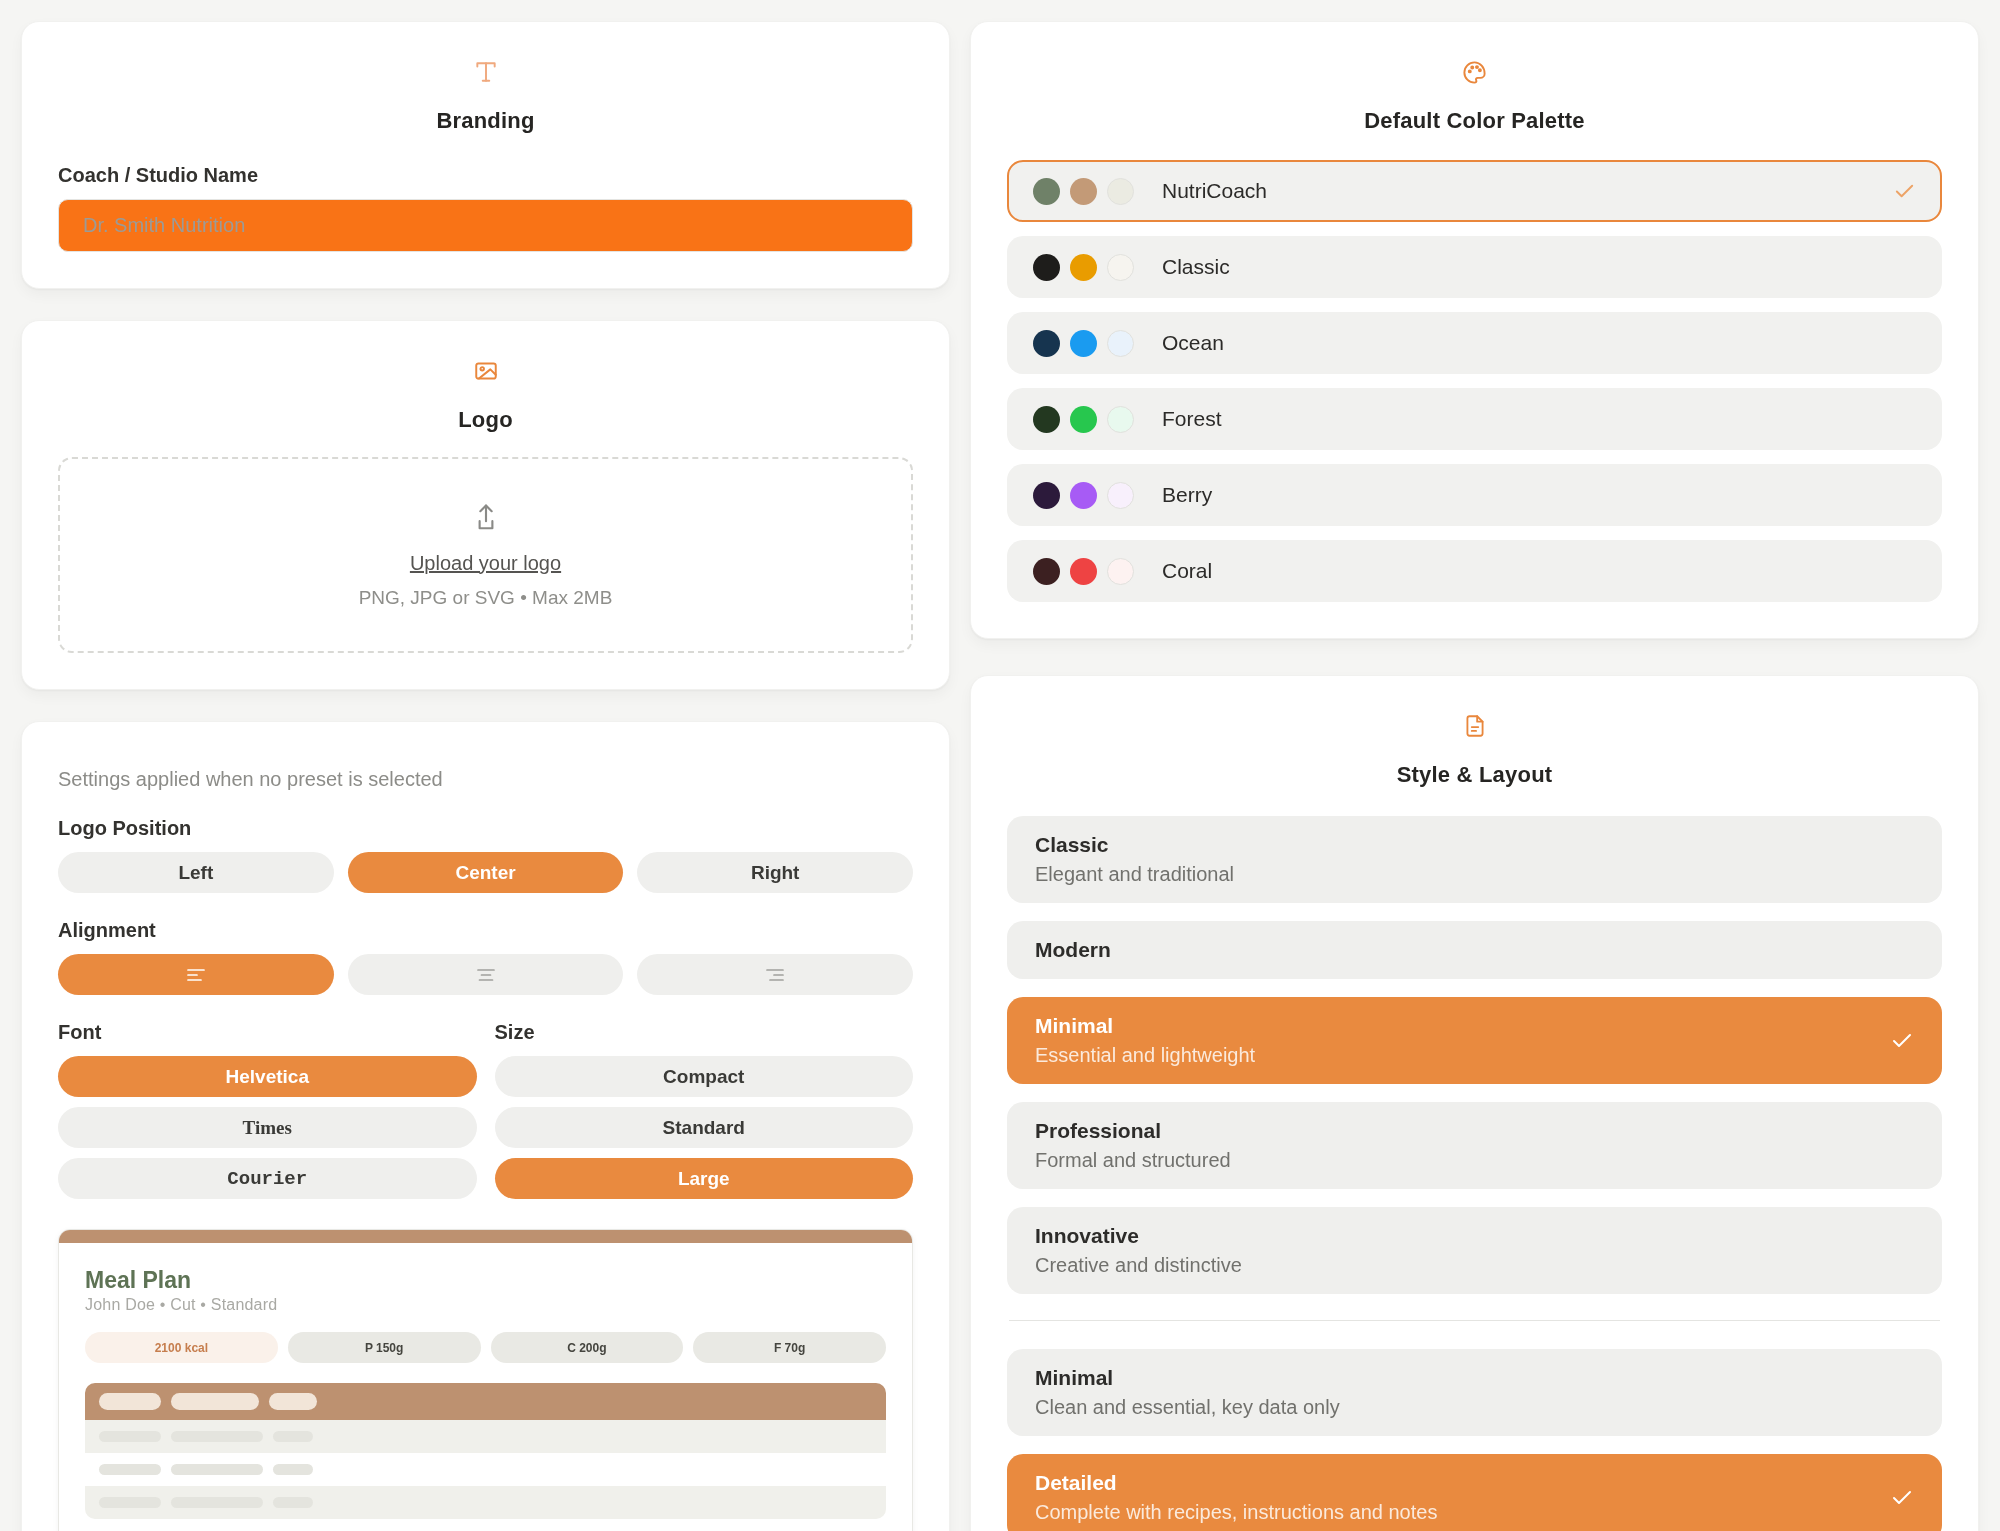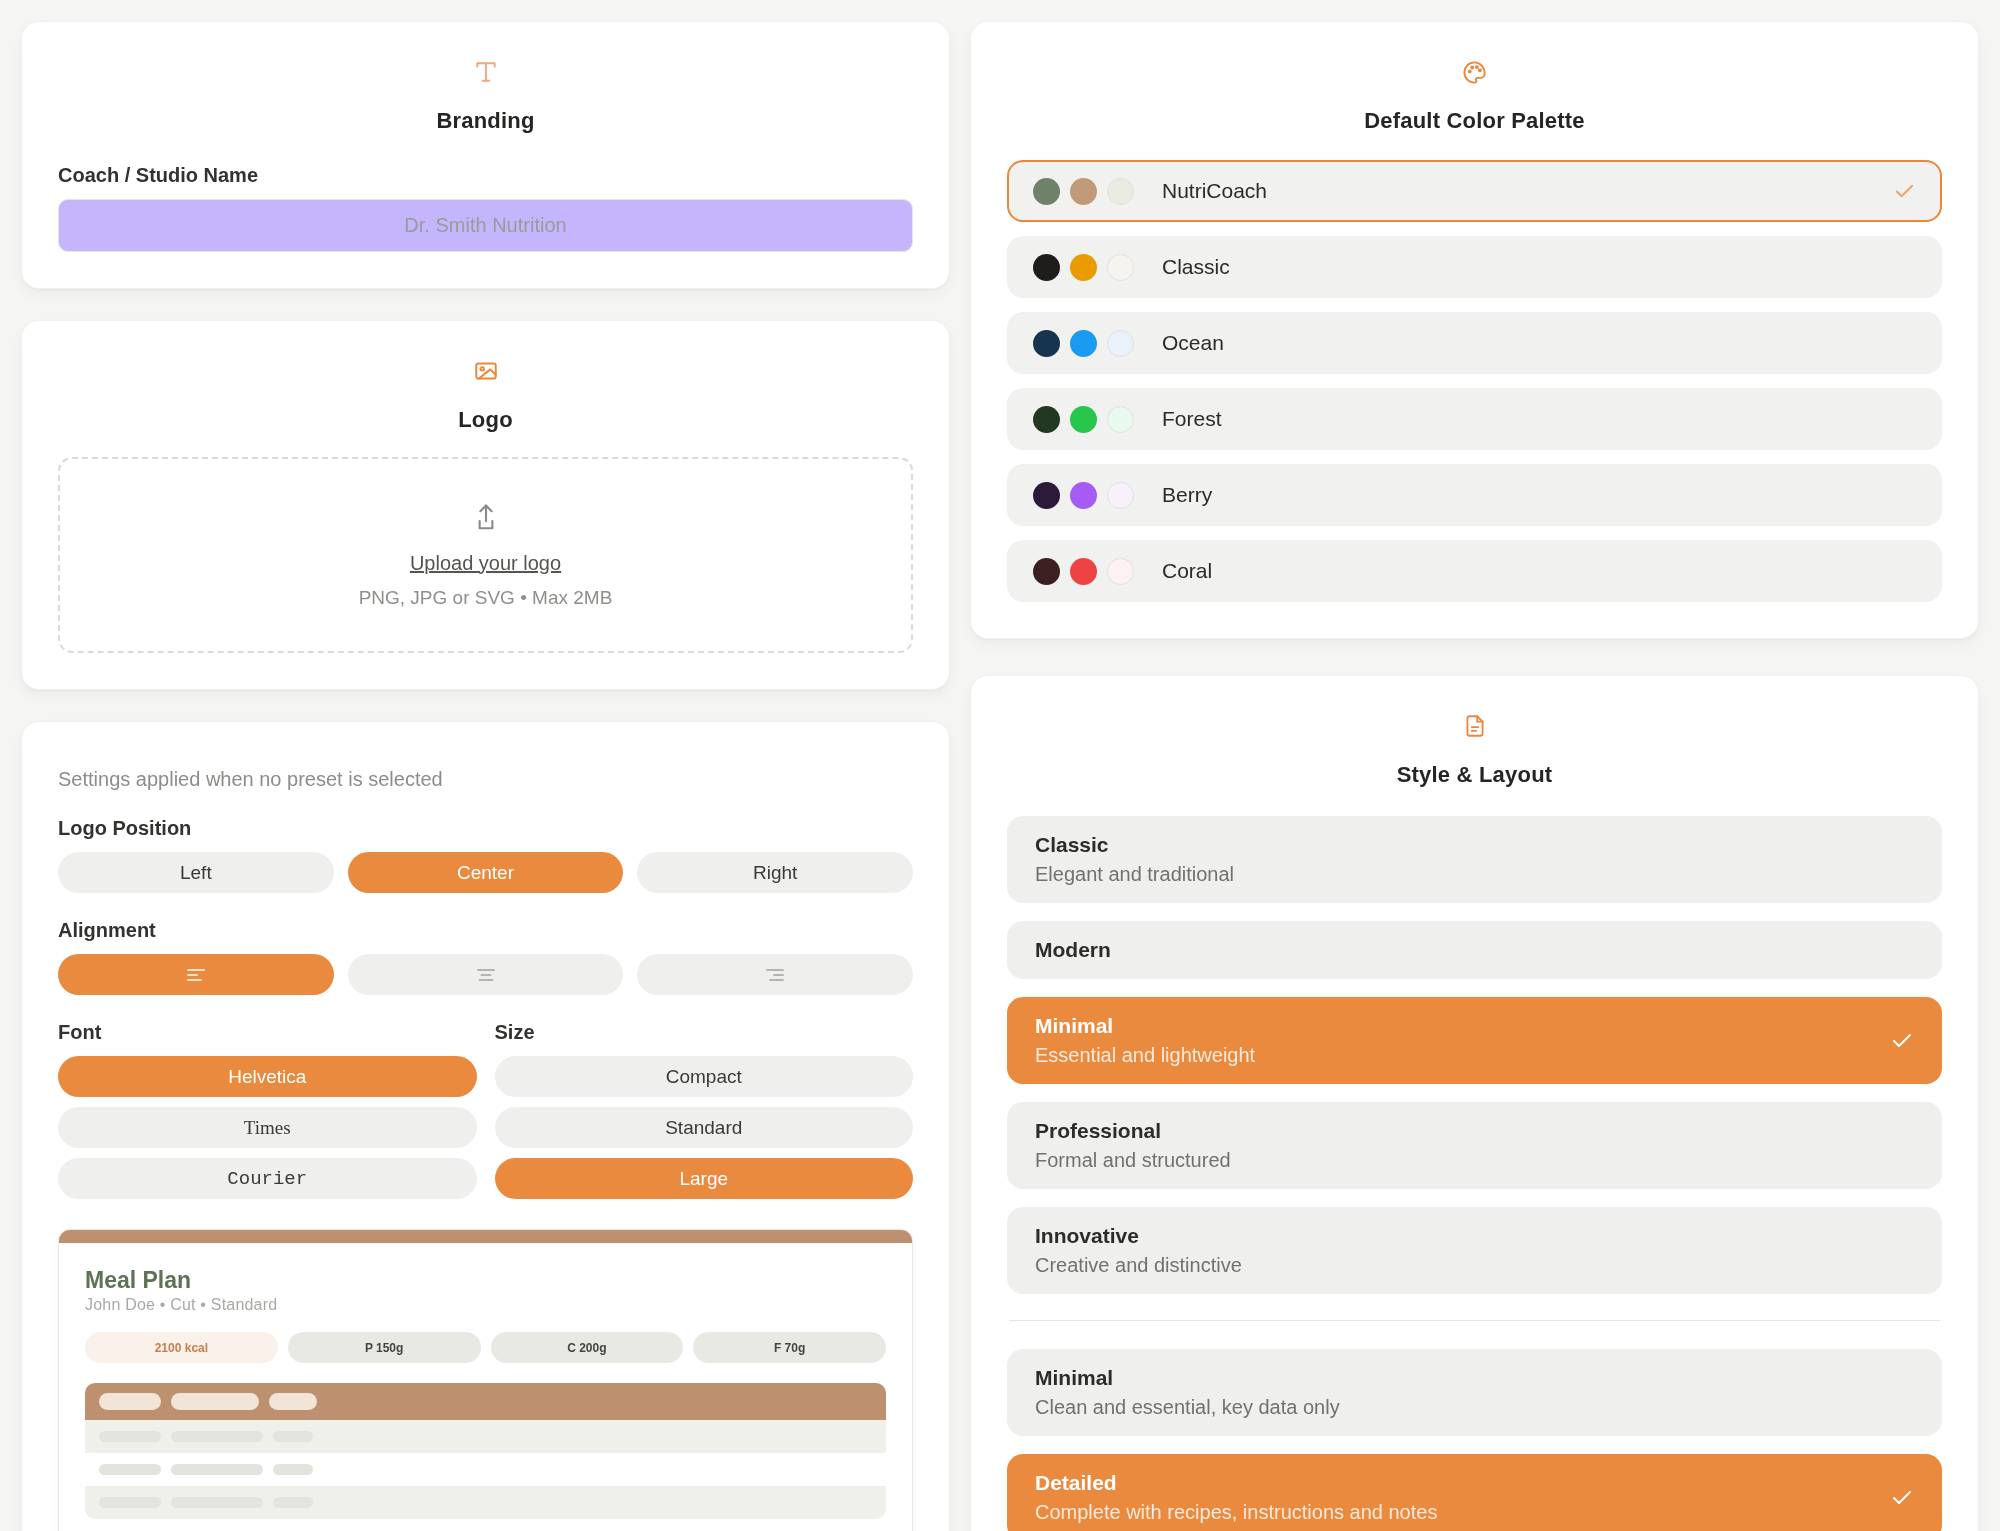--- a/index.html
+++ b/index.html
@@ -25,23 +25,23 @@
   .card-header { display:flex; align-items:center; gap:22px;flex-direction:column; }
   .card-header .hdr-icon { width:28px; height:28px; display:flex; align-items:center; justify-content:center; flex:none; }
   .card-header h2 { font-size:22px; font-weight:700; color:#262523; letter-spacing:.2px; }
 
   .field-label { display:block; font-size:20px; font-weight:600; color:#33322f; }
 
   
   .branding-card .field-label { margin-top:30px; }
   .text-input {
     margin-top:12px; width:100%; height:53px;
-    background:#c4b5fd; border:1px solid #e4e4e1; border-radius:10px;
+    background:#f97316; border:1px solid #e4e4e1; border-radius:10px;
     padding:0 24px; font-size:20px; color:#33322f;
-    font-family:"Liberation Sans", sans-serif; outline:none;text-align:center;
+    font-family:"Liberation Sans", sans-serif; outline:none;
   }
   .text-input::placeholder { color:#9b9b97; }
 
   
   .upload-area {
     margin-top:24px; height:196px;
     border:2px dashed #d9d9d5; border-radius:14px;
     display:flex; flex-direction:column; align-items:center; justify-content:center;
     cursor:pointer;
   }
@@ -49,21 +49,21 @@
   .upload-hint { margin-top:12px; font-size:19px; color:#8e8e8a; }
 
   
   .config-subtitle { margin-top:10px; font-size:20px; color:#8c8c88; }
   .config-card .field-label { margin-top:26px; }
   .seg-row { display:flex; gap:14px; margin-top:12px; }
   .seg-row > * { flex:1; }
   .seg-btn {
     height:41px; border:none; border-radius:21px; background:#efefed;
     font-size:19px; color:#3a3a37; font-family:"Liberation Sans", sans-serif;
-    display:flex; align-items:center; justify-content:center; cursor:pointer;
+    display:flex; align-items:center; justify-content:center; cursor:pointer;font-weight:bold;
   }
   .seg-btn.selected { background:var(--accent,#e98a3f); color:#ffffff; }
   .align-btn { color:#a0a09c; }
   .align-btn.selected { color:#ffffff; }
   .two-col { display:flex; gap:18px; margin-top:26px; }
   .two-col > div { flex:1; }
   .two-col .field-label { margin-top:0; }
   .stack { display:flex; flex-direction:column; gap:10px; margin-top:12px; }
   .font-1 { font-family:"Liberation Serif", serif; }
   .font-2 { font-family:"Liberation Mono", monospace; }

